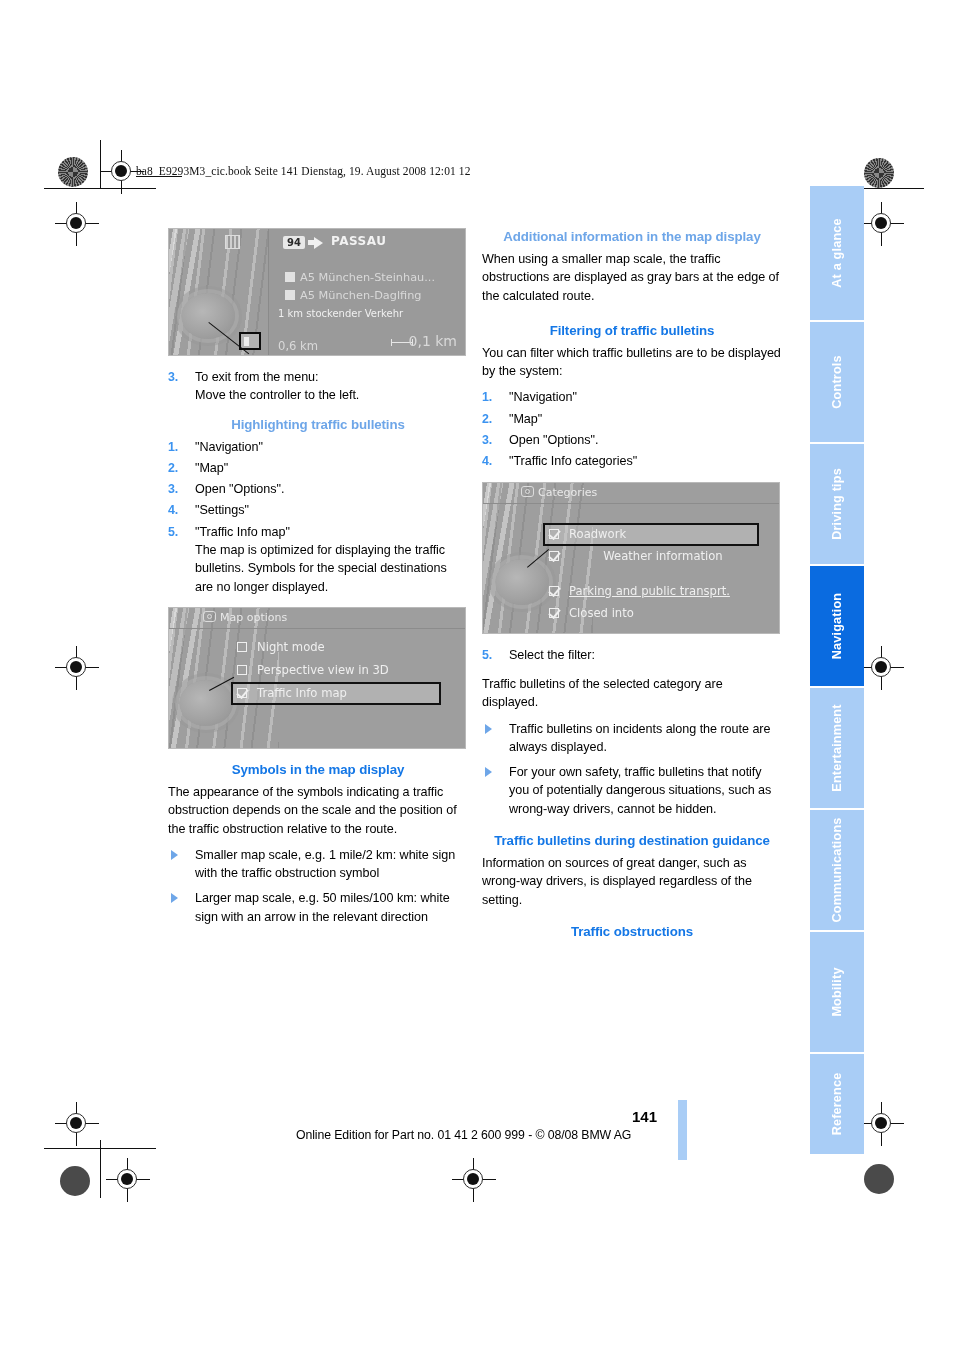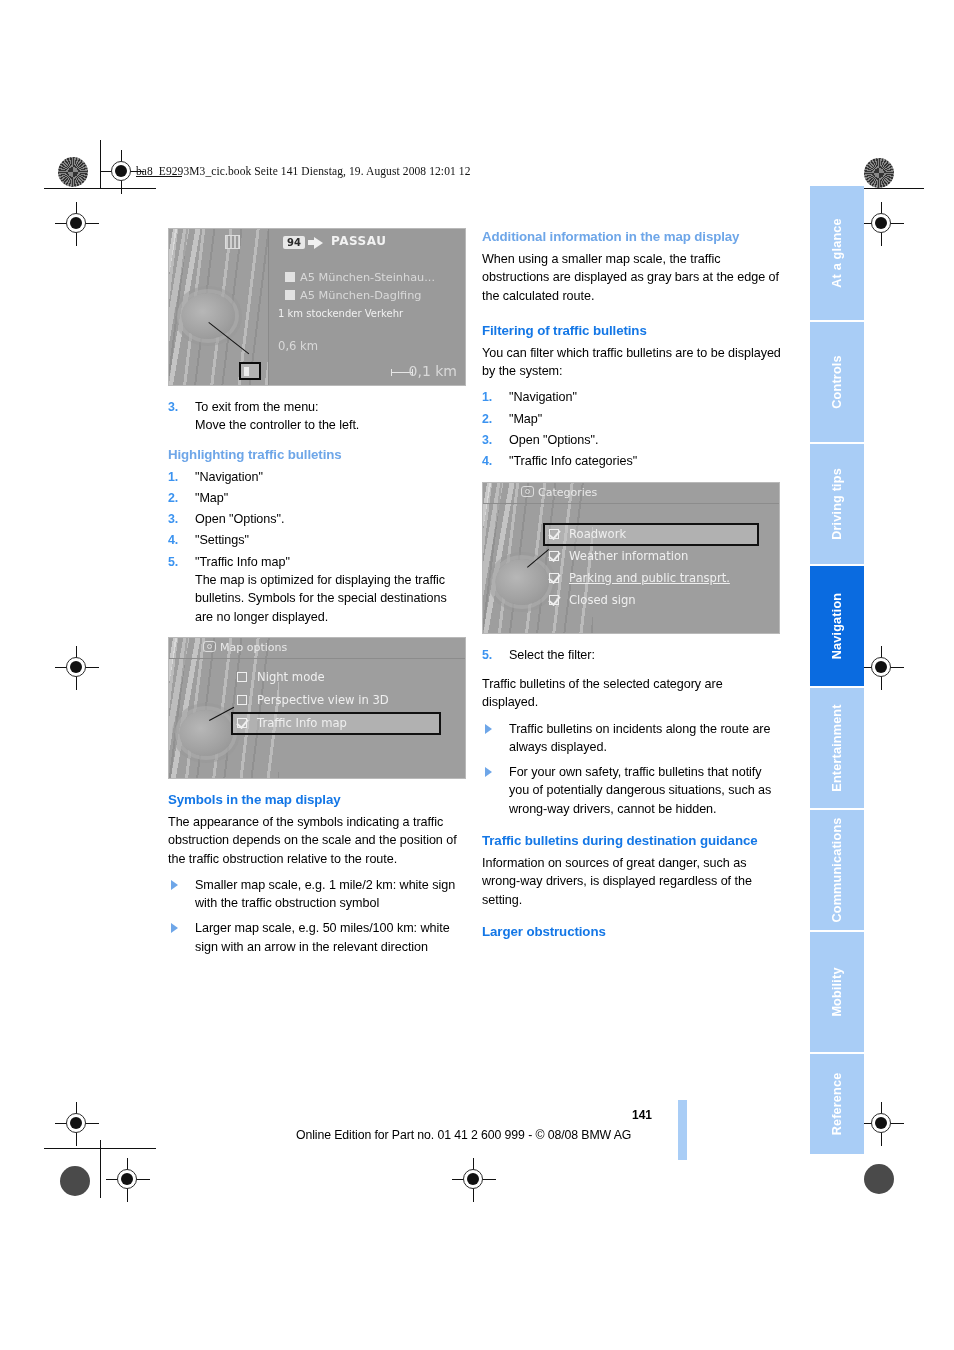--- a/index.html
+++ b/index.html
@@ -92,20 +92,21 @@
   }
   .col-left  { left: 168px; }
   .col-right { left: 482px; }
 
   h2.sec {
     font-size: 13.3px;
     font-weight: bold;
     line-height: 17px;
     margin: 0 0 5px 0;
     letter-spacing: -0.1px;
+    text-align: center;
   }
   h2.blue-light { color: #6ea6e8; }
   h2.blue-strong { color: #1477e6; }
 
   p.body {
     font-size: 12.6px;
     line-height: 18.3px;
     color: #000;
     margin: 0 0 11px 0;
     letter-spacing: -0.05px;
@@ -264,21 +265,21 @@
     background: rgba(205,205,205,0.40);
   }
   .shot .pointer {
     position: absolute;
     background: #111;
     height: 1px;
     transform-origin: 0 0;
   }
 
   
-  .map1 { height: 158px; }
+  .map1 { height: 128px; }
   .map1 .rd-shield {
     position: absolute;
     left: 14px; top: 7px;
     background: #e8e8e8;
     color: #2a2a2a;
     font-size: 10px;
     font-weight: bold;
     padding: 0 4px;
     border-radius: 2px;
     line-height: 13px;
@@ -386,21 +387,21 @@
     font-size: 12.6px;
     font-weight: bold;
     letter-spacing: 0.2px;
   }
 
   
   .pagenum {
     position: absolute;
     left: 632px;
     top: 1108px;
-    font-size: 12px;
+    font-size: 15px;
     font-weight: bold;
     color: #000;
   }
   .footline {
     position: absolute;
     left: 296px;
     top: 1128px;
     font-size: 12.3px;
     color: #000;
     white-space: nowrap;
@@ -622,31 +623,31 @@
       <div class="roads2"></div>
       <div class="titlebar" style="padding-left:38px;">
         <span class="t-icon"></span><span>Categories</span>
       </div>
       <div class="knob" style="left:12px; top:76px;"></div>
       <div style="position:absolute; left:62px; top:42px; right:22px;">
         <div class="menu-row sel-box" style="margin-bottom:3px;">
           <span class="cbox checked"></span>
           <span>Roadwork</span>
         </div>
-        <div class="menu-row" style="margin-bottom:3px;">
+        <div class="menu-row" style="margin-bottom:16px;text-align:center;">
           <span class="cbox checked"></span>
           <span>Weather information</span>
         </div>
         <div class="menu-row" style="margin-bottom:3px;text-decoration:underline;">
           <span class="cbox checked"></span>
           <span>Parking and public transprt.</span>
         </div>
         <div class="menu-row">
           <span class="cbox checked"></span>
-          <span>Closed sign</span>
+          <span>Closed into</span>
         </div>
       </div>
       <div class="pointer" style="left:44px; top:84px; width:28px; transform:rotate(-40deg);"></div>
     </div>
 
     <ol class="steps">
       <li>
         <span class="num">5.</span>
         <span>Select the filter:</span>
       </li>
@@ -659,21 +660,21 @@
       </li>
       <li>
         <span class="tri"></span>
         <span>For your own safety, traffic bulletins that notify you of potentially dangerous situations, such as wrong-way drivers, cannot be hidden.</span>
       </li>
     </ul>
 
     <h2 class="sec blue-strong" style="margin-top:14px;">Traffic bulletins during destination guidance</h2>
     <p class="body">Information on sources of great danger, such as wrong-way drivers, is displayed regardless of the setting.</p>
 
-    <h2 class="sec blue-strong" style="margin-top:14px;">Larger obstructions</h2>
+    <h2 class="sec blue-strong" style="margin-top:14px;">Traffic obstructions</h2>
   </div>
 </div>
 
 <div class="rail">
   <div class="tab" style="height:134px;">
     <span class="lbl">At a glance</span>
   </div>
   <div class="tab" style="height:120px;">
     <span class="lbl">Controls</span>
   </div>

